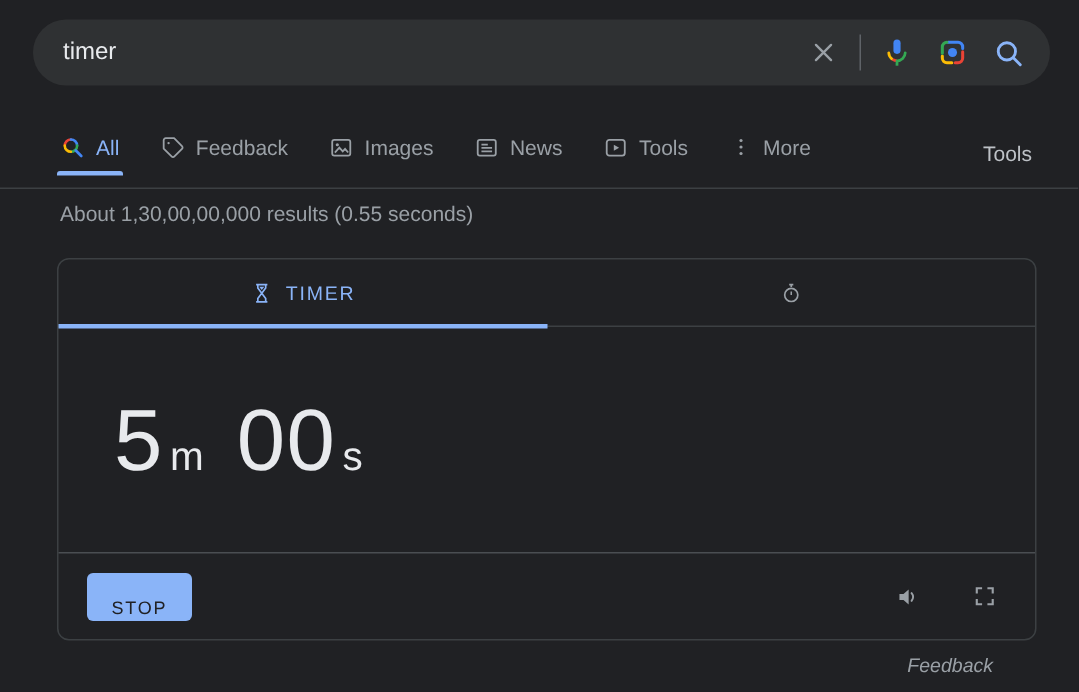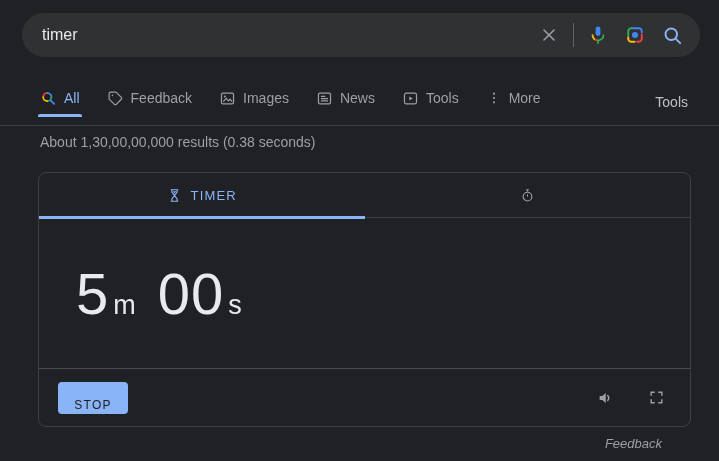--- a/index.html
+++ b/index.html
@@ -172,21 +172,21 @@
             <circle cx="12" cy="12" r="1.6"></circle>
             <circle cx="12" cy="18.5" r="1.6"></circle>
         </svg>
       </span>
       <span>More</span>
     </button>
   </div>
   <button class="tools">Tools</button>
 </div>
 
-<div class="result-stats">About 1,30,00,00,000 results (0.38 seconds)</div>
+<div class="result-stats">About 1,30,00,00,000 results (0.55 seconds)</div>
 
 <div class="card">
   <div class="card-tabs">
     <button class="card-tab active">
       <span>
         <svg viewBox="0 0 24 24" width="15" height="15" fill="none">
           <path d="M6 2.8 H18 M6 21.2 H18 M7.8 2.8 V6.4 L12 12 L7.8 17.6 V21.2 M16.2 2.8 V6.4 L12 12 L16.2 17.6 V21.2" stroke="#8ab4f8" stroke-width="1.8"></path>
           <path d="M9.3 5 h5.4 L12 8.6 Z" fill="#8ab4f8"></path>
         </svg>
       </span>

